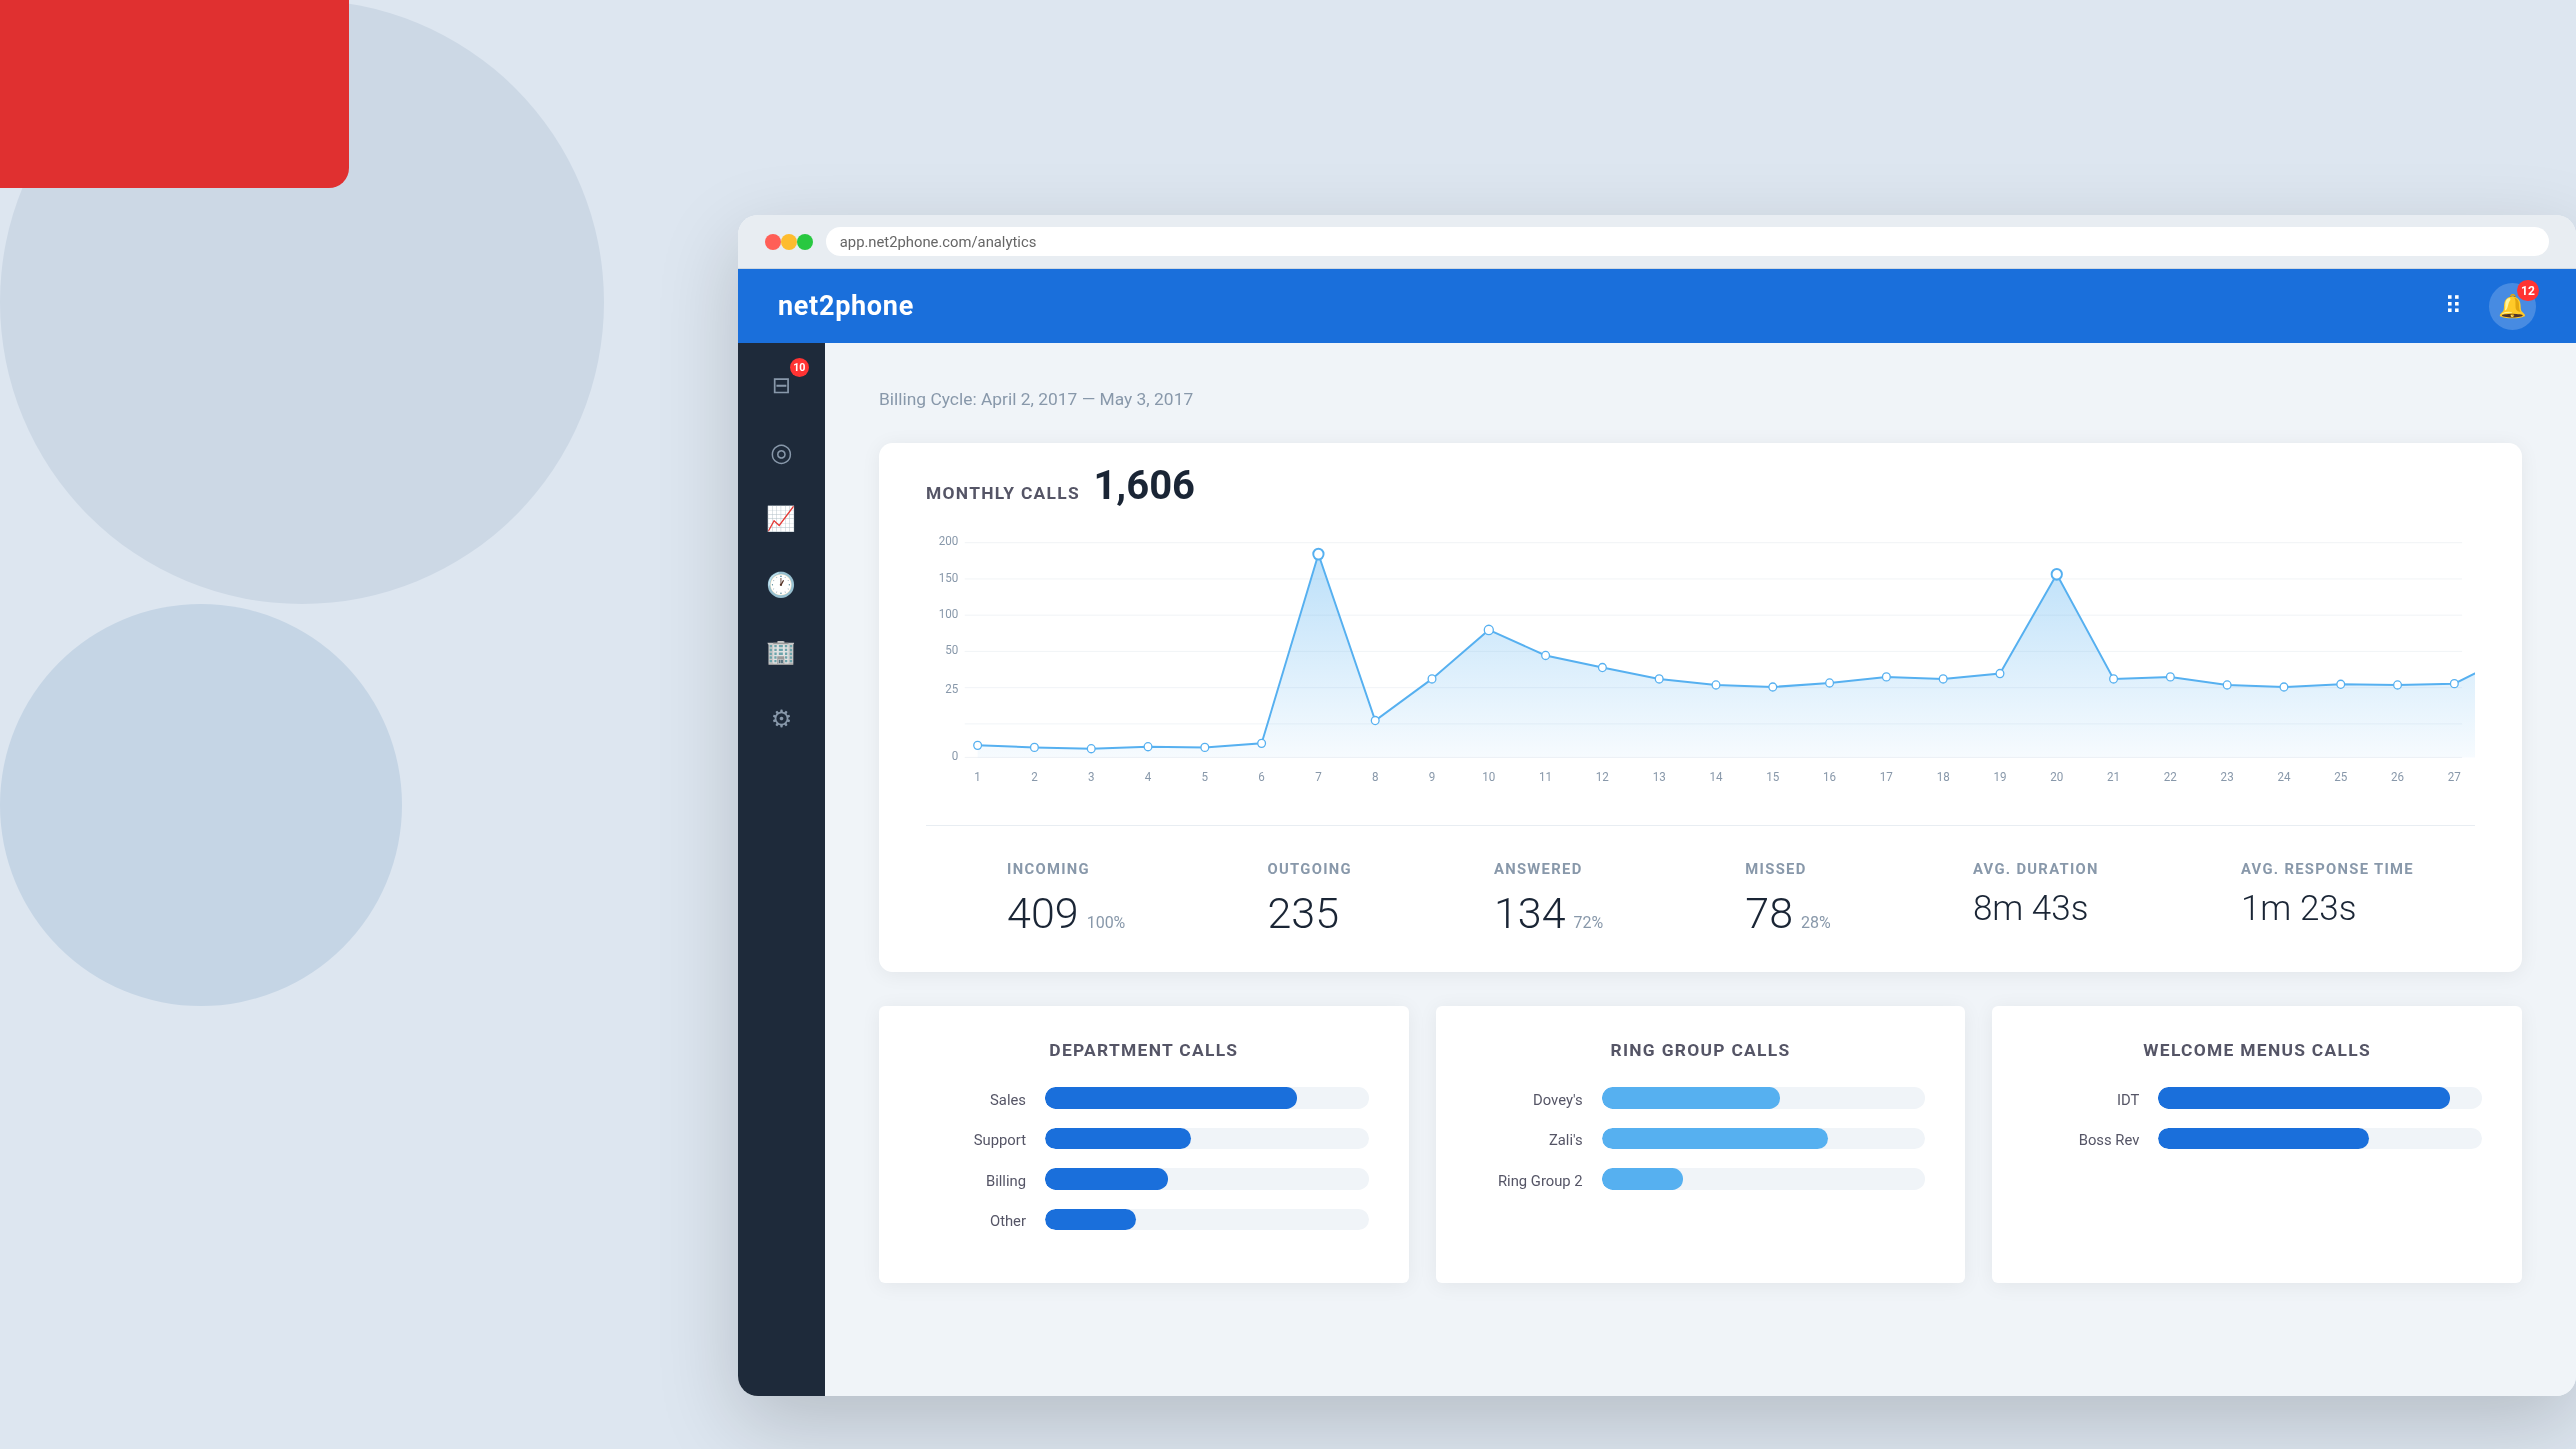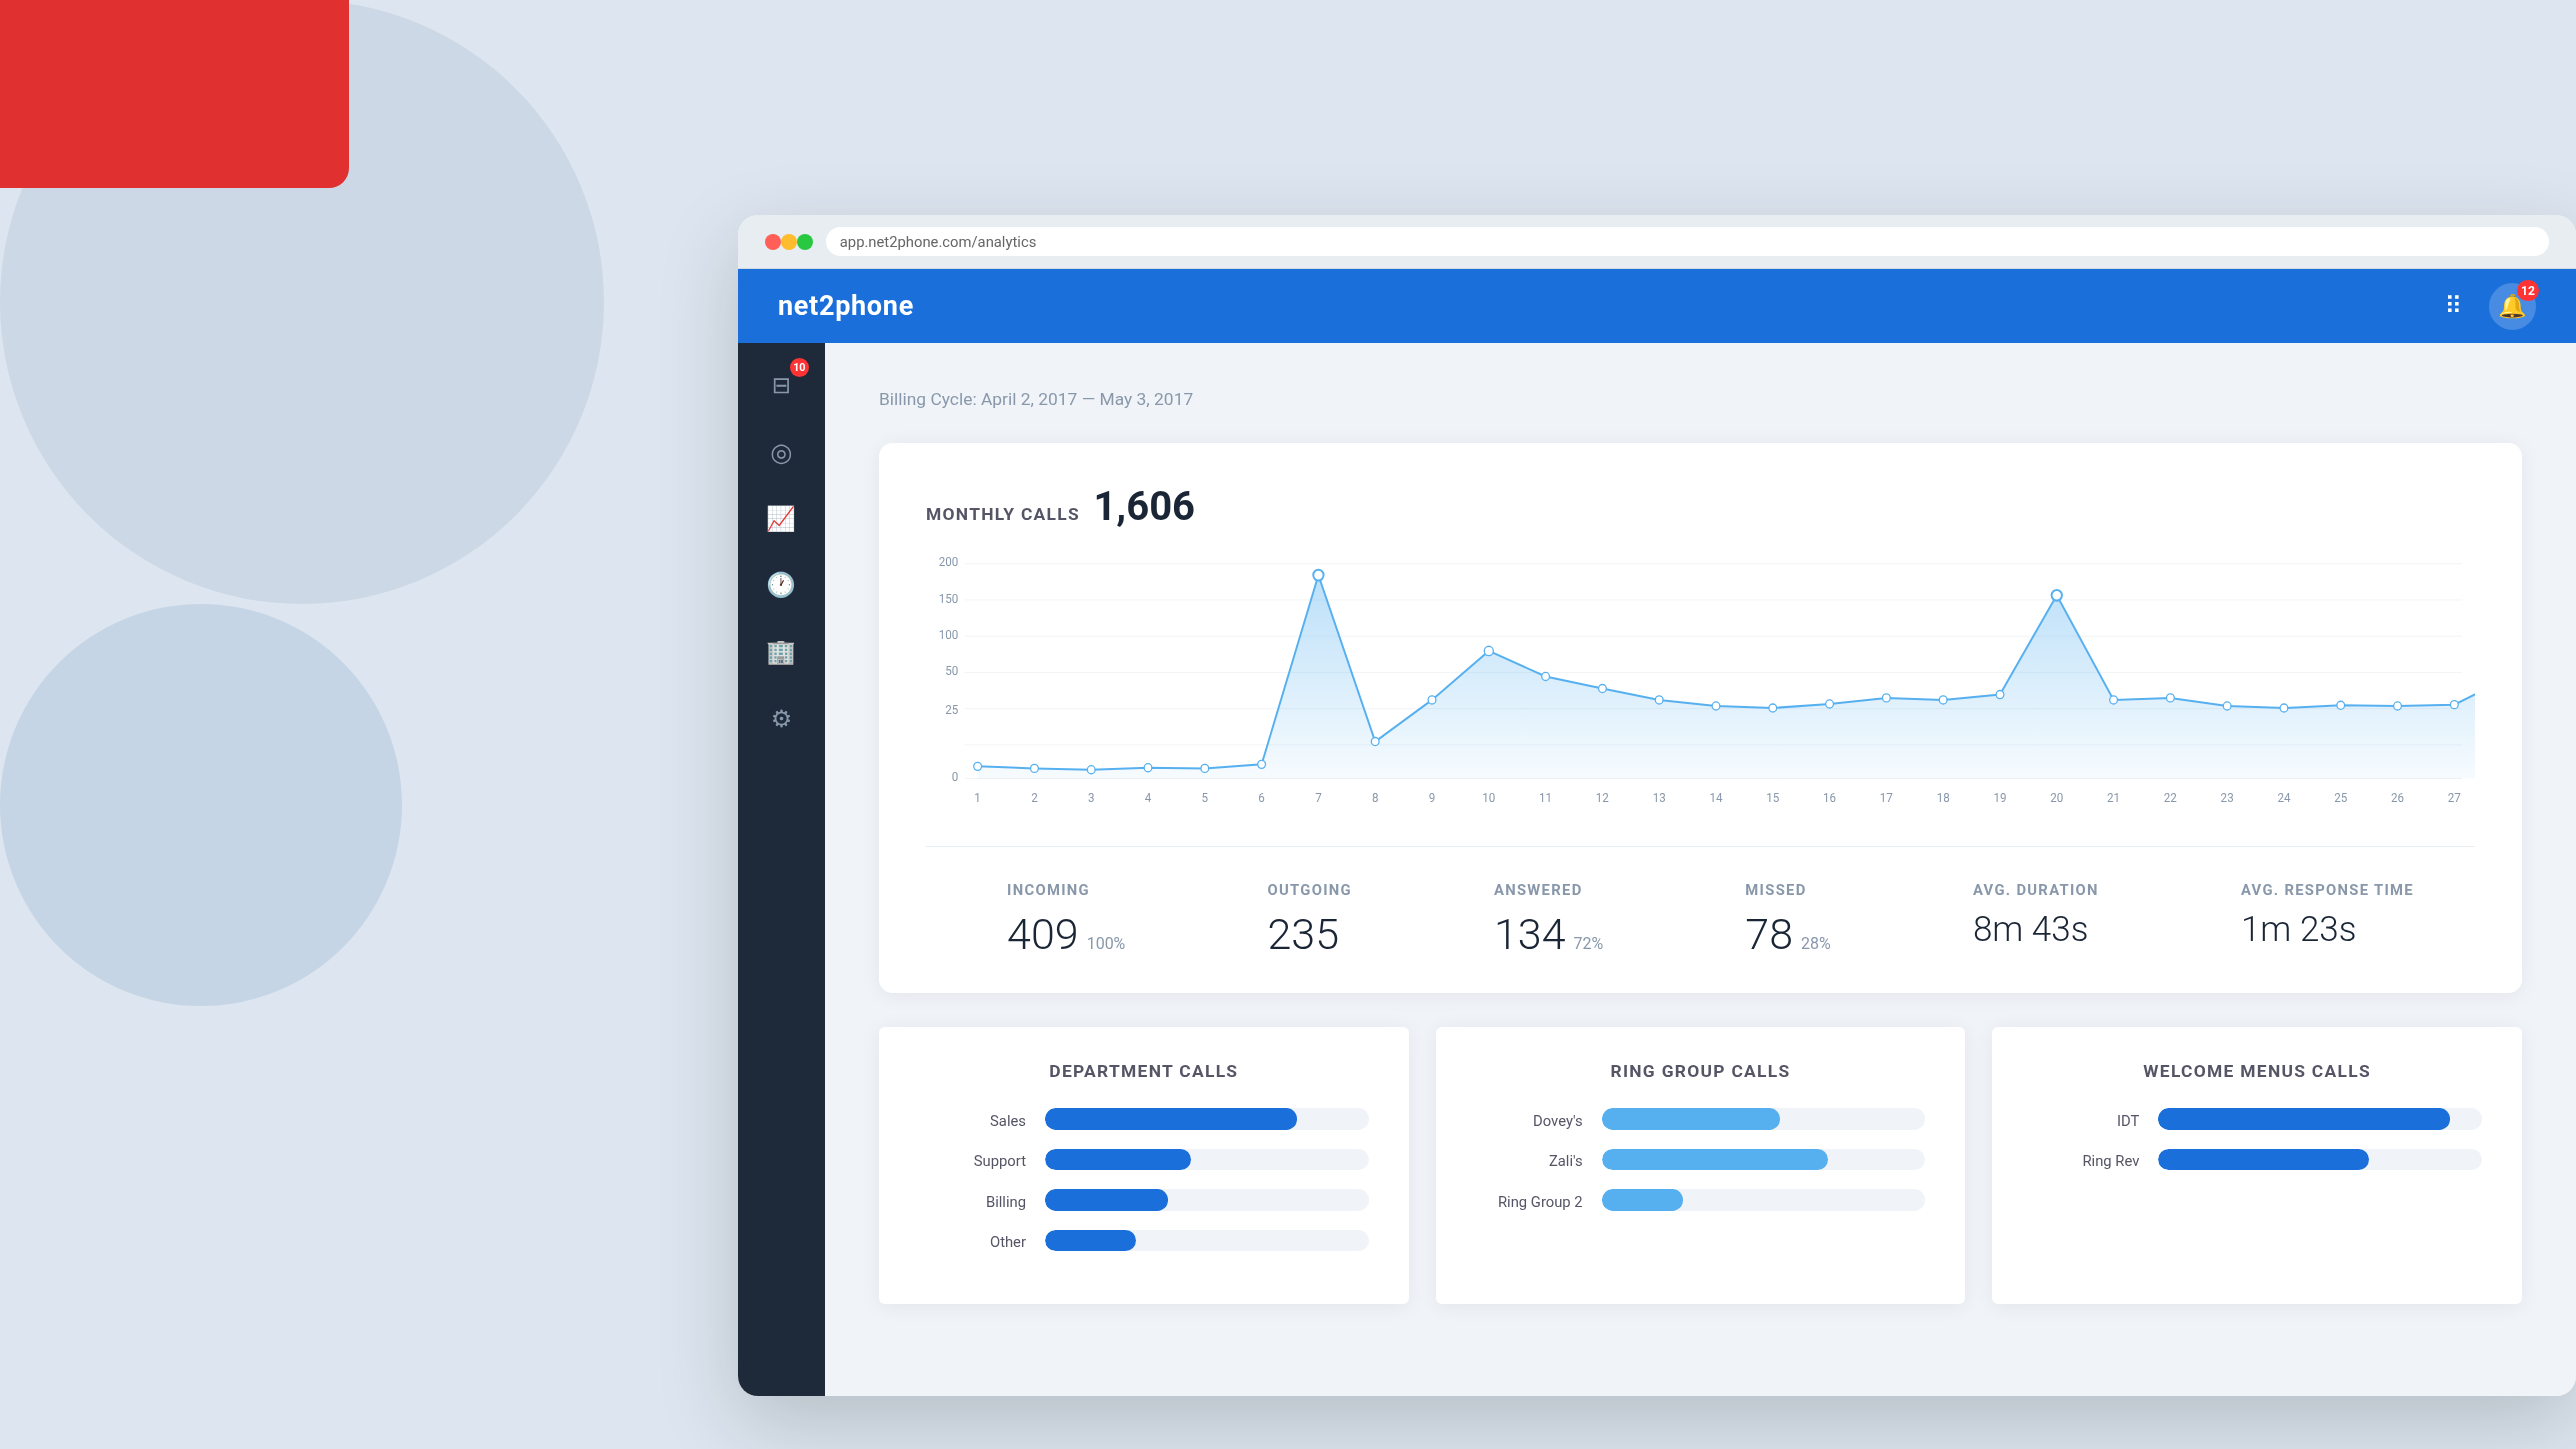--- a/index.html
+++ b/index.html
@@ -243,21 +243,21 @@
     }
     .date-picker-btn .cal-icon {
       font-size: 19px;
       color: #8898aa;
     }
 
     
     .chart-card {
       background: #fff;
       border-radius: 13.4px;
-      padding: 40px 47px 34px;
+      padding: 19px 47px 34px;
       box-shadow: 0 2.7px 20px rgba(0,0,0,0.06);
       margin-bottom: 34px;
     }
 
     .monthly-calls-header {
       display: flex;
       align-items: baseline;
       gap: 13.4px;
       margin-bottom: 27px;
     }
@@ -672,21 +672,21 @@
 
       <div class="bottom-card">
         <div class="bottom-card-title">WELCOME MENUS CALLS</div>
         <div class="bar-chart-item">
           <div class="bar-label">IDT</div>
           <div class="bar-track">
             <div class="bar-fill" style="width:90%"></div>
           </div>
         </div>
         <div class="bar-chart-item">
-          <div class="bar-label">Ring Rev</div>
+          <div class="bar-label">Boss Rev</div>
           <div class="bar-track">
             <div class="bar-fill" style="width:65%"></div>
           </div>
         </div>
       </div>
 
     </div>
 
   </div>
 

